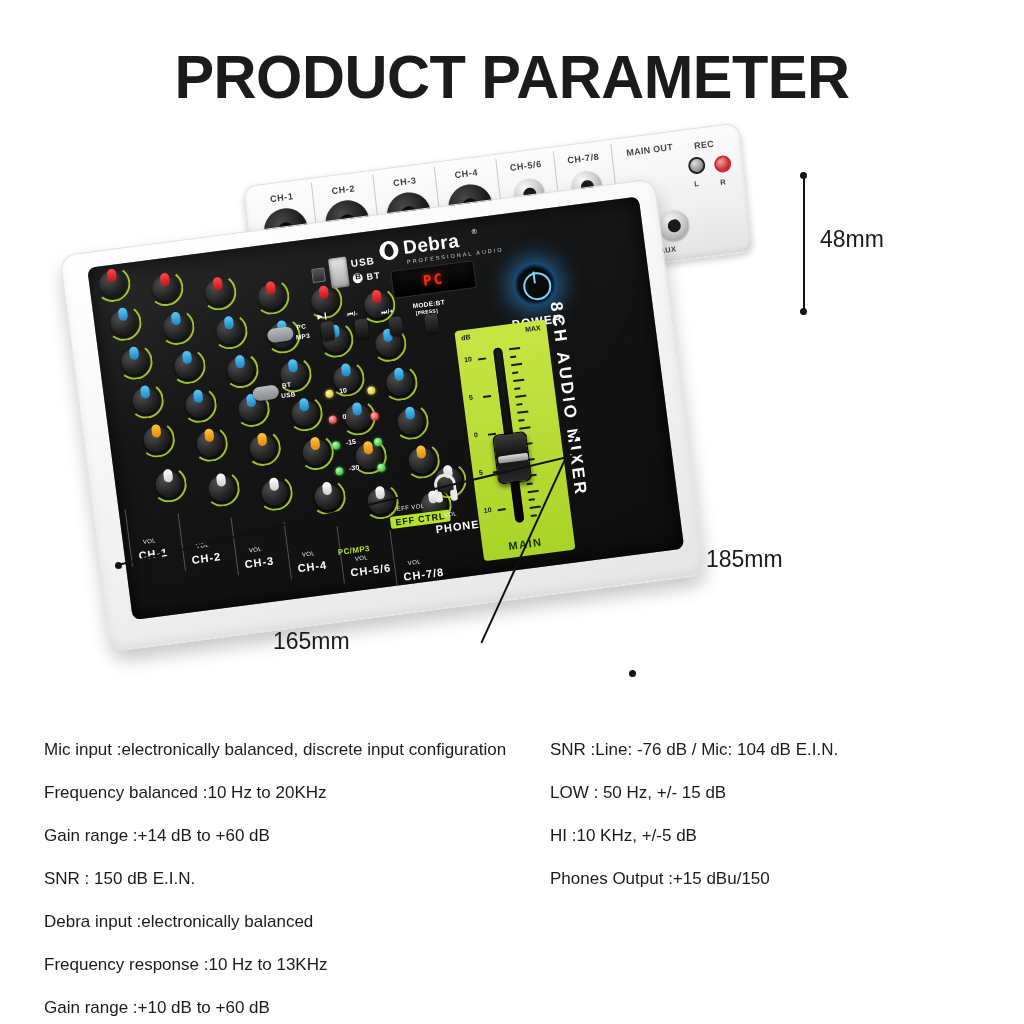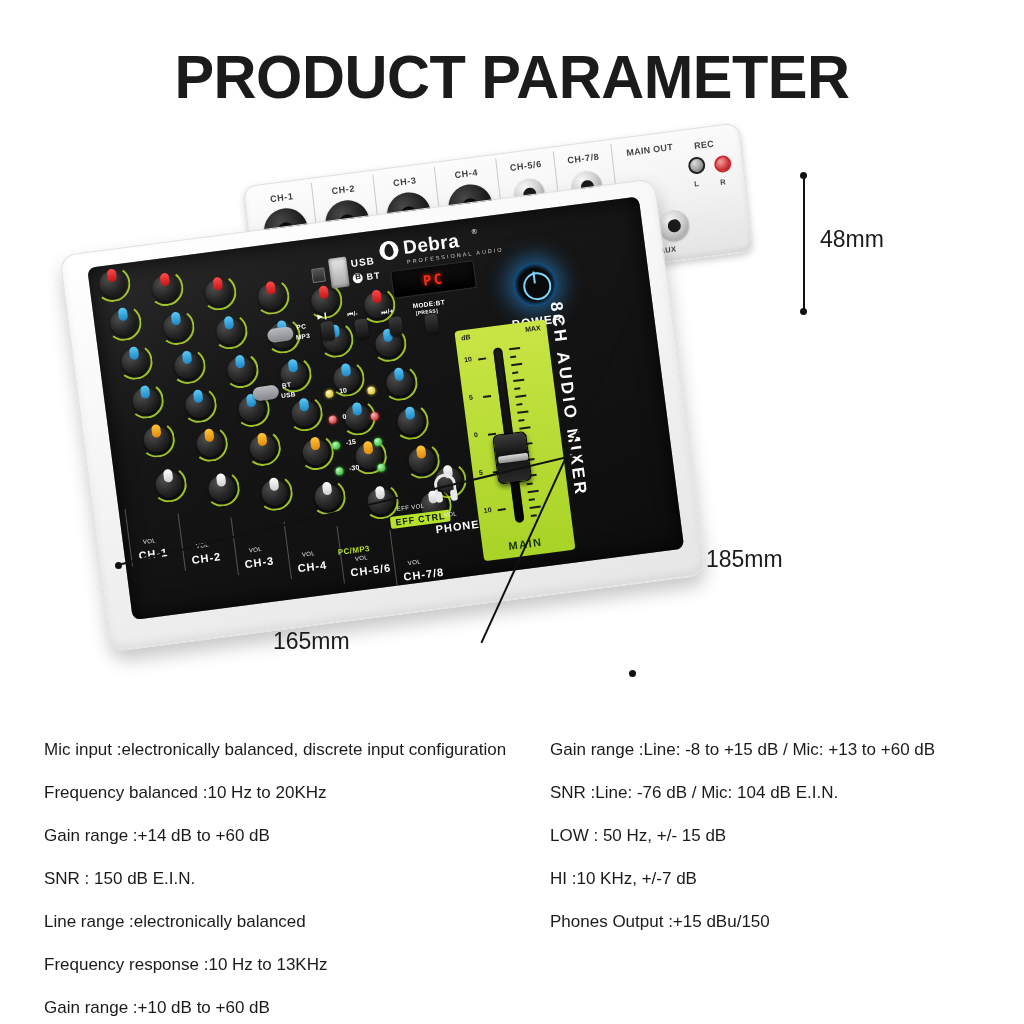--- a/index.html
+++ b/index.html
@@ -658,26 +658,25 @@
     </div>
 
   </div>
 
   <div id="specs">
     <div class="spec-col left" id="spec-left">
         <div class="spec-row">Mic input :electronically balanced, discrete input configuration</div>
         <div class="spec-row">Frequency balanced :10 Hz to 20KHz</div>
         <div class="spec-row">Gain range :+14 dB to +60 dB</div>
         <div class="spec-row">SNR : 150 dB E.I.N.</div>
-        <div class="spec-row">Line range :electronically balanced</div>
+        <div class="spec-row">Debra input :electronically balanced</div>
         <div class="spec-row">Frequency response :10 Hz to 13KHz</div>
         <div class="spec-row">Gain range :+10 dB to +60 dB</div>
       </div>
     <div class="spec-col right" id="spec-right">
-        <div class="spec-row">Gain range :Line: -8 to +15 dB / Mic: +13 to +60 dB</div>
         <div class="spec-row">SNR :Line: -76 dB / Mic: 104 dB E.I.N.</div>
         <div class="spec-row">LOW : 50 Hz, +/- 15 dB</div>
-        <div class="spec-row">HI :10 KHz, +/-7 dB</div>
+        <div class="spec-row">HI :10 KHz, +/-5 dB</div>
         <div class="spec-row">Phones Output :+15 dBu/150</div>
       </div>
   </div>
 
 </div>
 
 </body></html>

